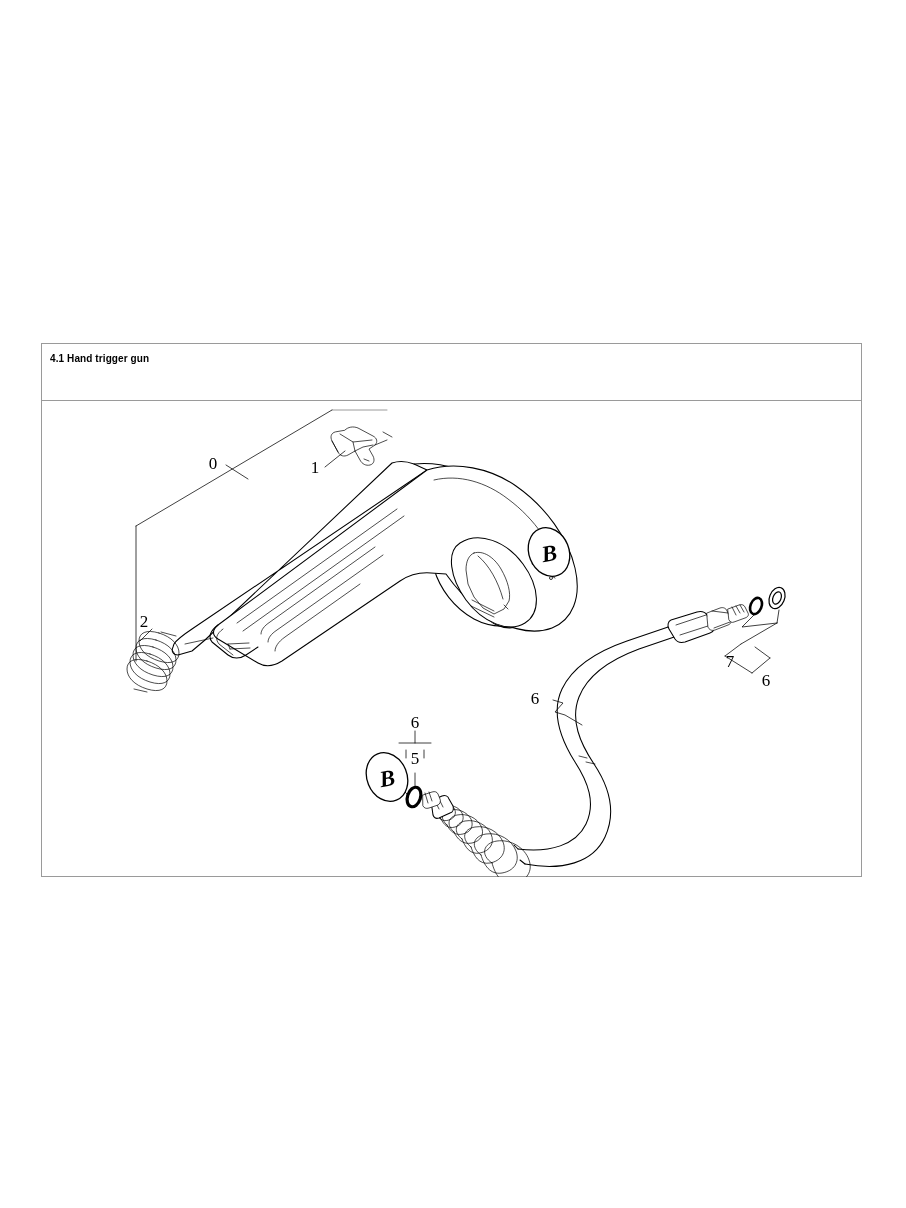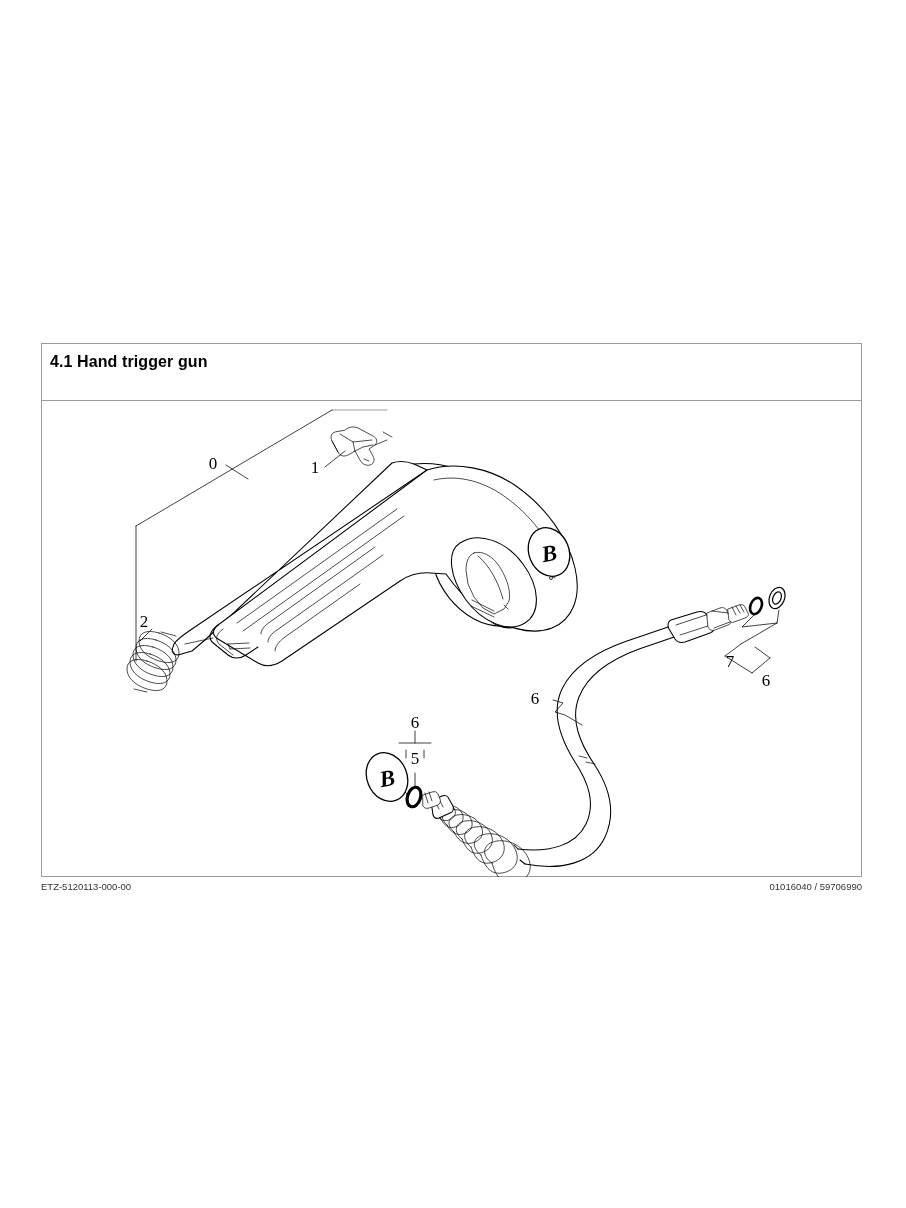--- a/index.html
+++ b/index.html
@@ -39,21 +39,21 @@
     width: 100%;
     height: 57px;
     border-bottom: 1px solid #9a9a9a;
     box-sizing: border-box;
   }
 
   .panel-title {
     position: absolute;
     left: 8px;
     top: 9px;
-    font-size: 16px;
+    font-size: 10px;
     font-weight: bold;
     color: #000;
     letter-spacing: 0.1px;
     white-space: nowrap;
   }
 
   .panel-body {
     position: absolute;
     left: 0;
     top: 57px;
@@ -460,18 +460,14 @@
         <text class="numlbl" x="724" y="285" text-anchor="middle">6</text>
 
         <text class="numlbl" x="688" y="266" text-anchor="middle">7</text>
 
         <path class="lead" d="M 184 64 L 206 78"></path>
 
       </svg>
     </div>
   </div>
 
-  <div class="footer">
-    <div class="footer-left">ETZ-5120113-000-00</div>
-    <div class="footer-right">01016040 / 59706990</div>
-  </div>
 
 </div>
 
 </body></html>

